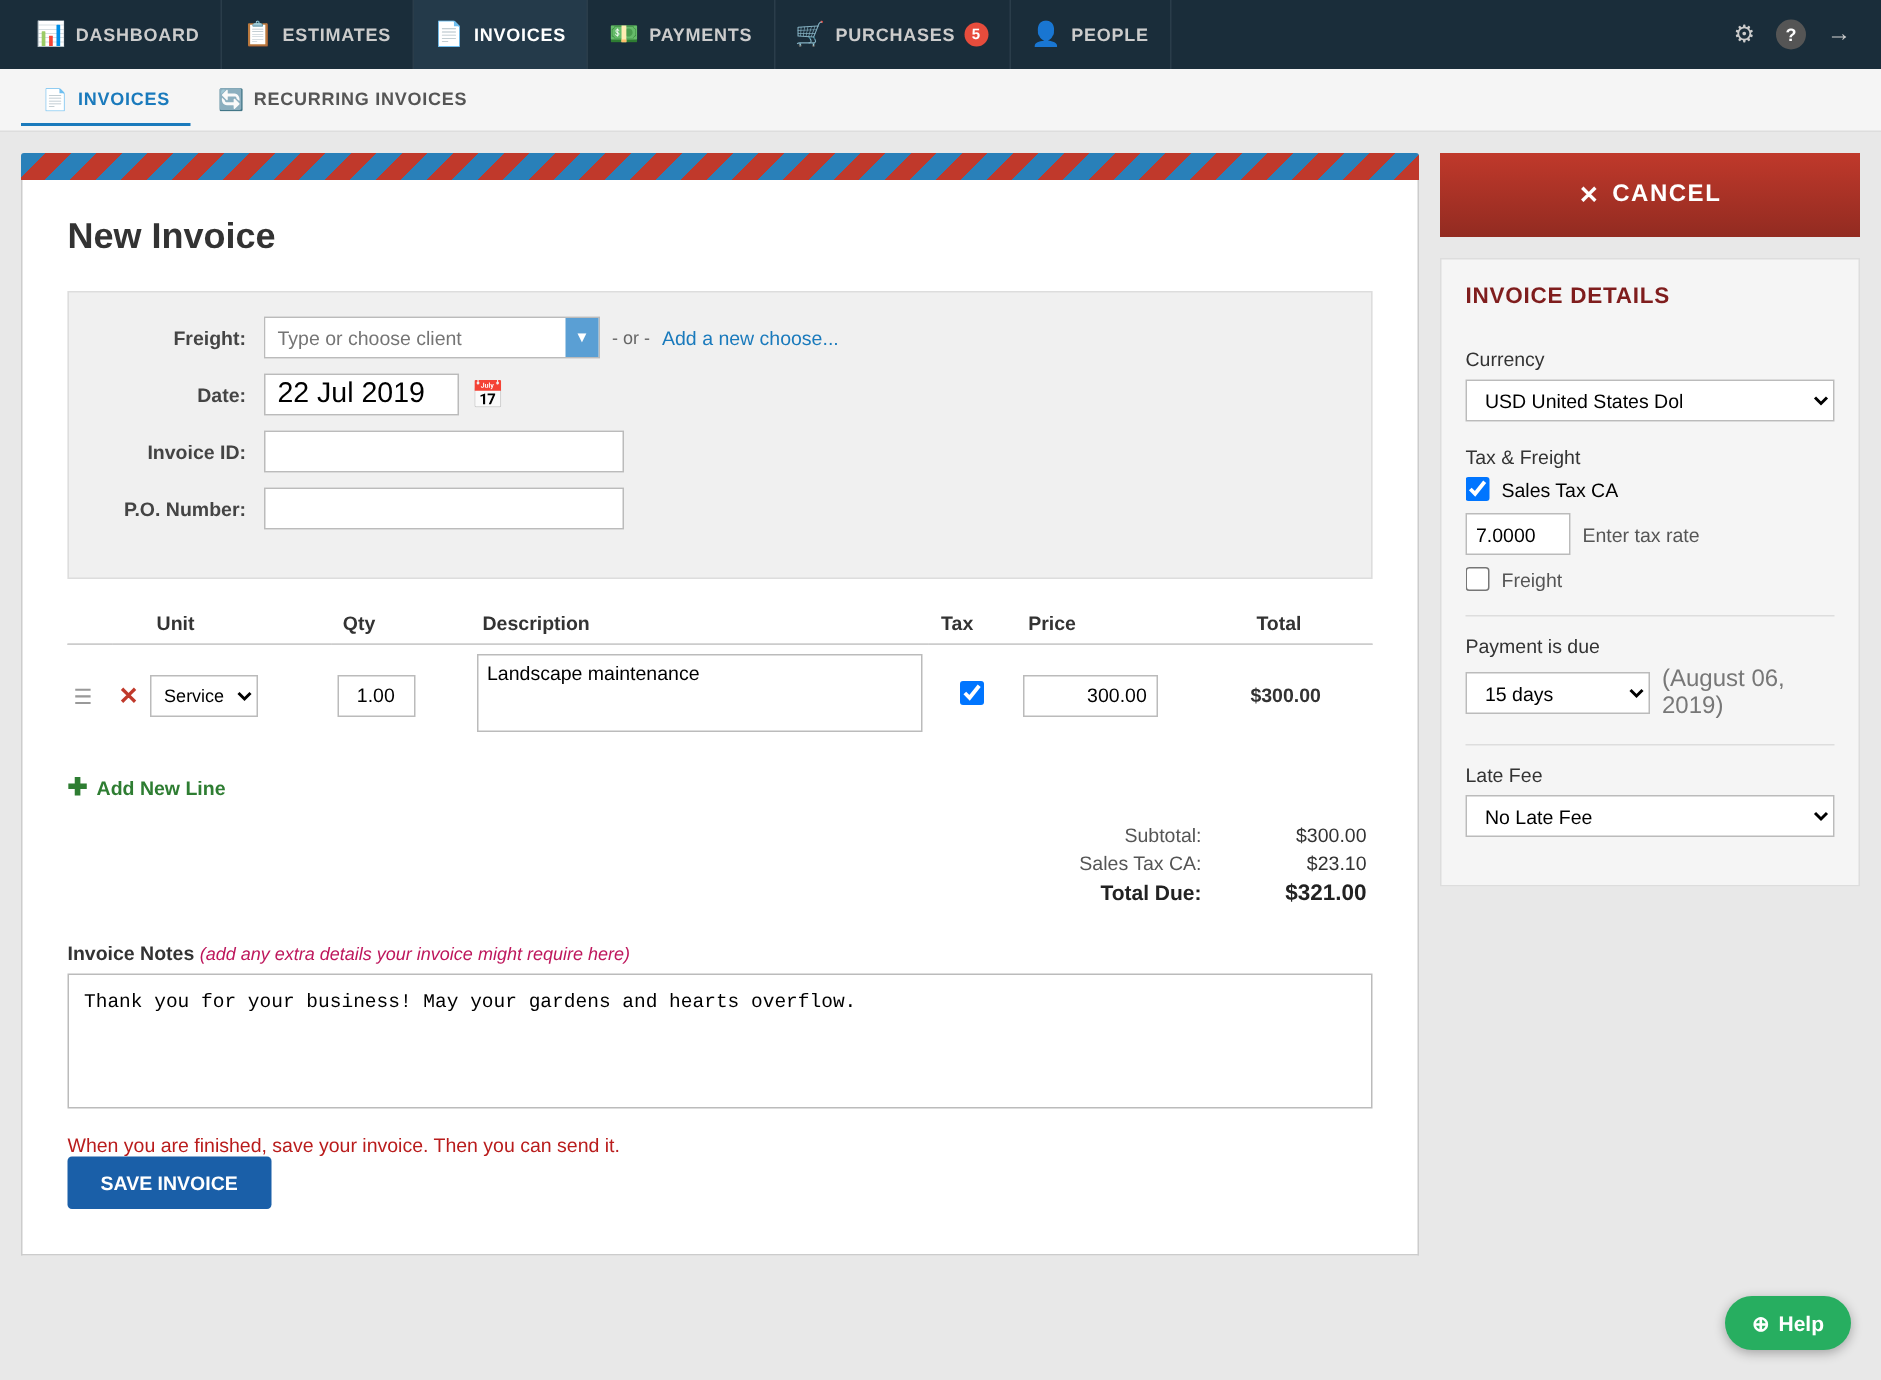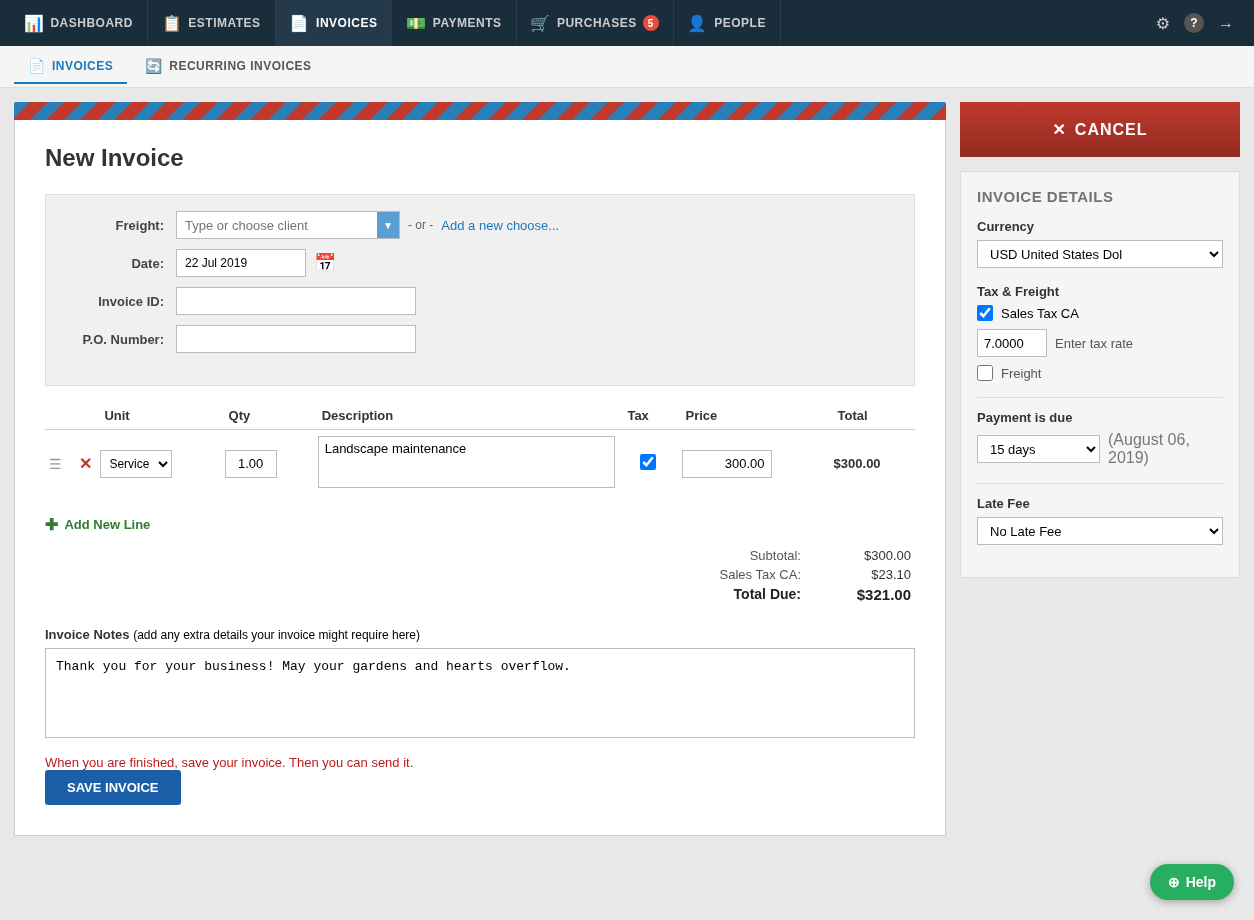--- a/index.html
+++ b/index.html
@@ -127,21 +127,21 @@
       text-align: right;
       padding-right: 12px;
       font-weight: bold;
       color: #444;
       font-size: 13px;
     }
     .form-input {
       border: 1px solid #bbb;
       background: #fff;
       padding: 5px 8px;
-      font-size: 12px;
+      font-size: 19px;
       outline: none;
       height: 28px;
     }
     .client-input-wrap {
       display: flex;
       align-items: center;
       gap: 8px;
     }
     .client-select {
       display: flex;
@@ -271,21 +271,21 @@
     .totals-row.grand-total .totals-label { font-weight: bold; font-size: 14px; color: #222; }
     .totals-row.grand-total .totals-value { font-weight: bold; font-size: 15px; color: #222; }
 
     
     .notes-label {
       font-weight: bold;
       color: #333;
       margin-bottom: 6px;
       font-size: 13px;
     }
-    .notes-sub { font-weight: normal; color: #000000; font-size: 12px; }
+    .notes-sub { font-weight: normal; color: #be185d; font-size: 12px; font-style: italic; }
     .notes-textarea {
       width: 100%;
       border: 1px solid #bbb;
       padding: 10px;
       font-size: 13px;
       font-family: 'Courier New', monospace;
       resize: none;
       height: 90px;
       margin-bottom: 14px;
     }
@@ -328,30 +328,30 @@
       margin-bottom: 14px;
     }
     .invoice-details-panel {
       background: #f5f5f5;
       border: 1px solid #ddd;
       padding: 16px;
     }
     .panel-title {
       font-size: 15px;
       font-weight: bold;
-      color: #737373;
+      color: #7f1d1d;
       text-transform: uppercase;
-      margin-bottom: 14px;
+      margin-bottom: 26px;
       letter-spacing: 0.5px;
     }
     .detail-section {
       margin-bottom: 16px;
     }
     .detail-label {
-      font-weight: bold;
+      font-weight: normal;
       color: #333;
       font-size: 13px;
       margin-bottom: 6px;
     }
     .detail-select {
       width: 100%;
       padding: 5px 8px;
       border: 1px solid #bbb;
       background: #fff;
       font-size: 13px;

